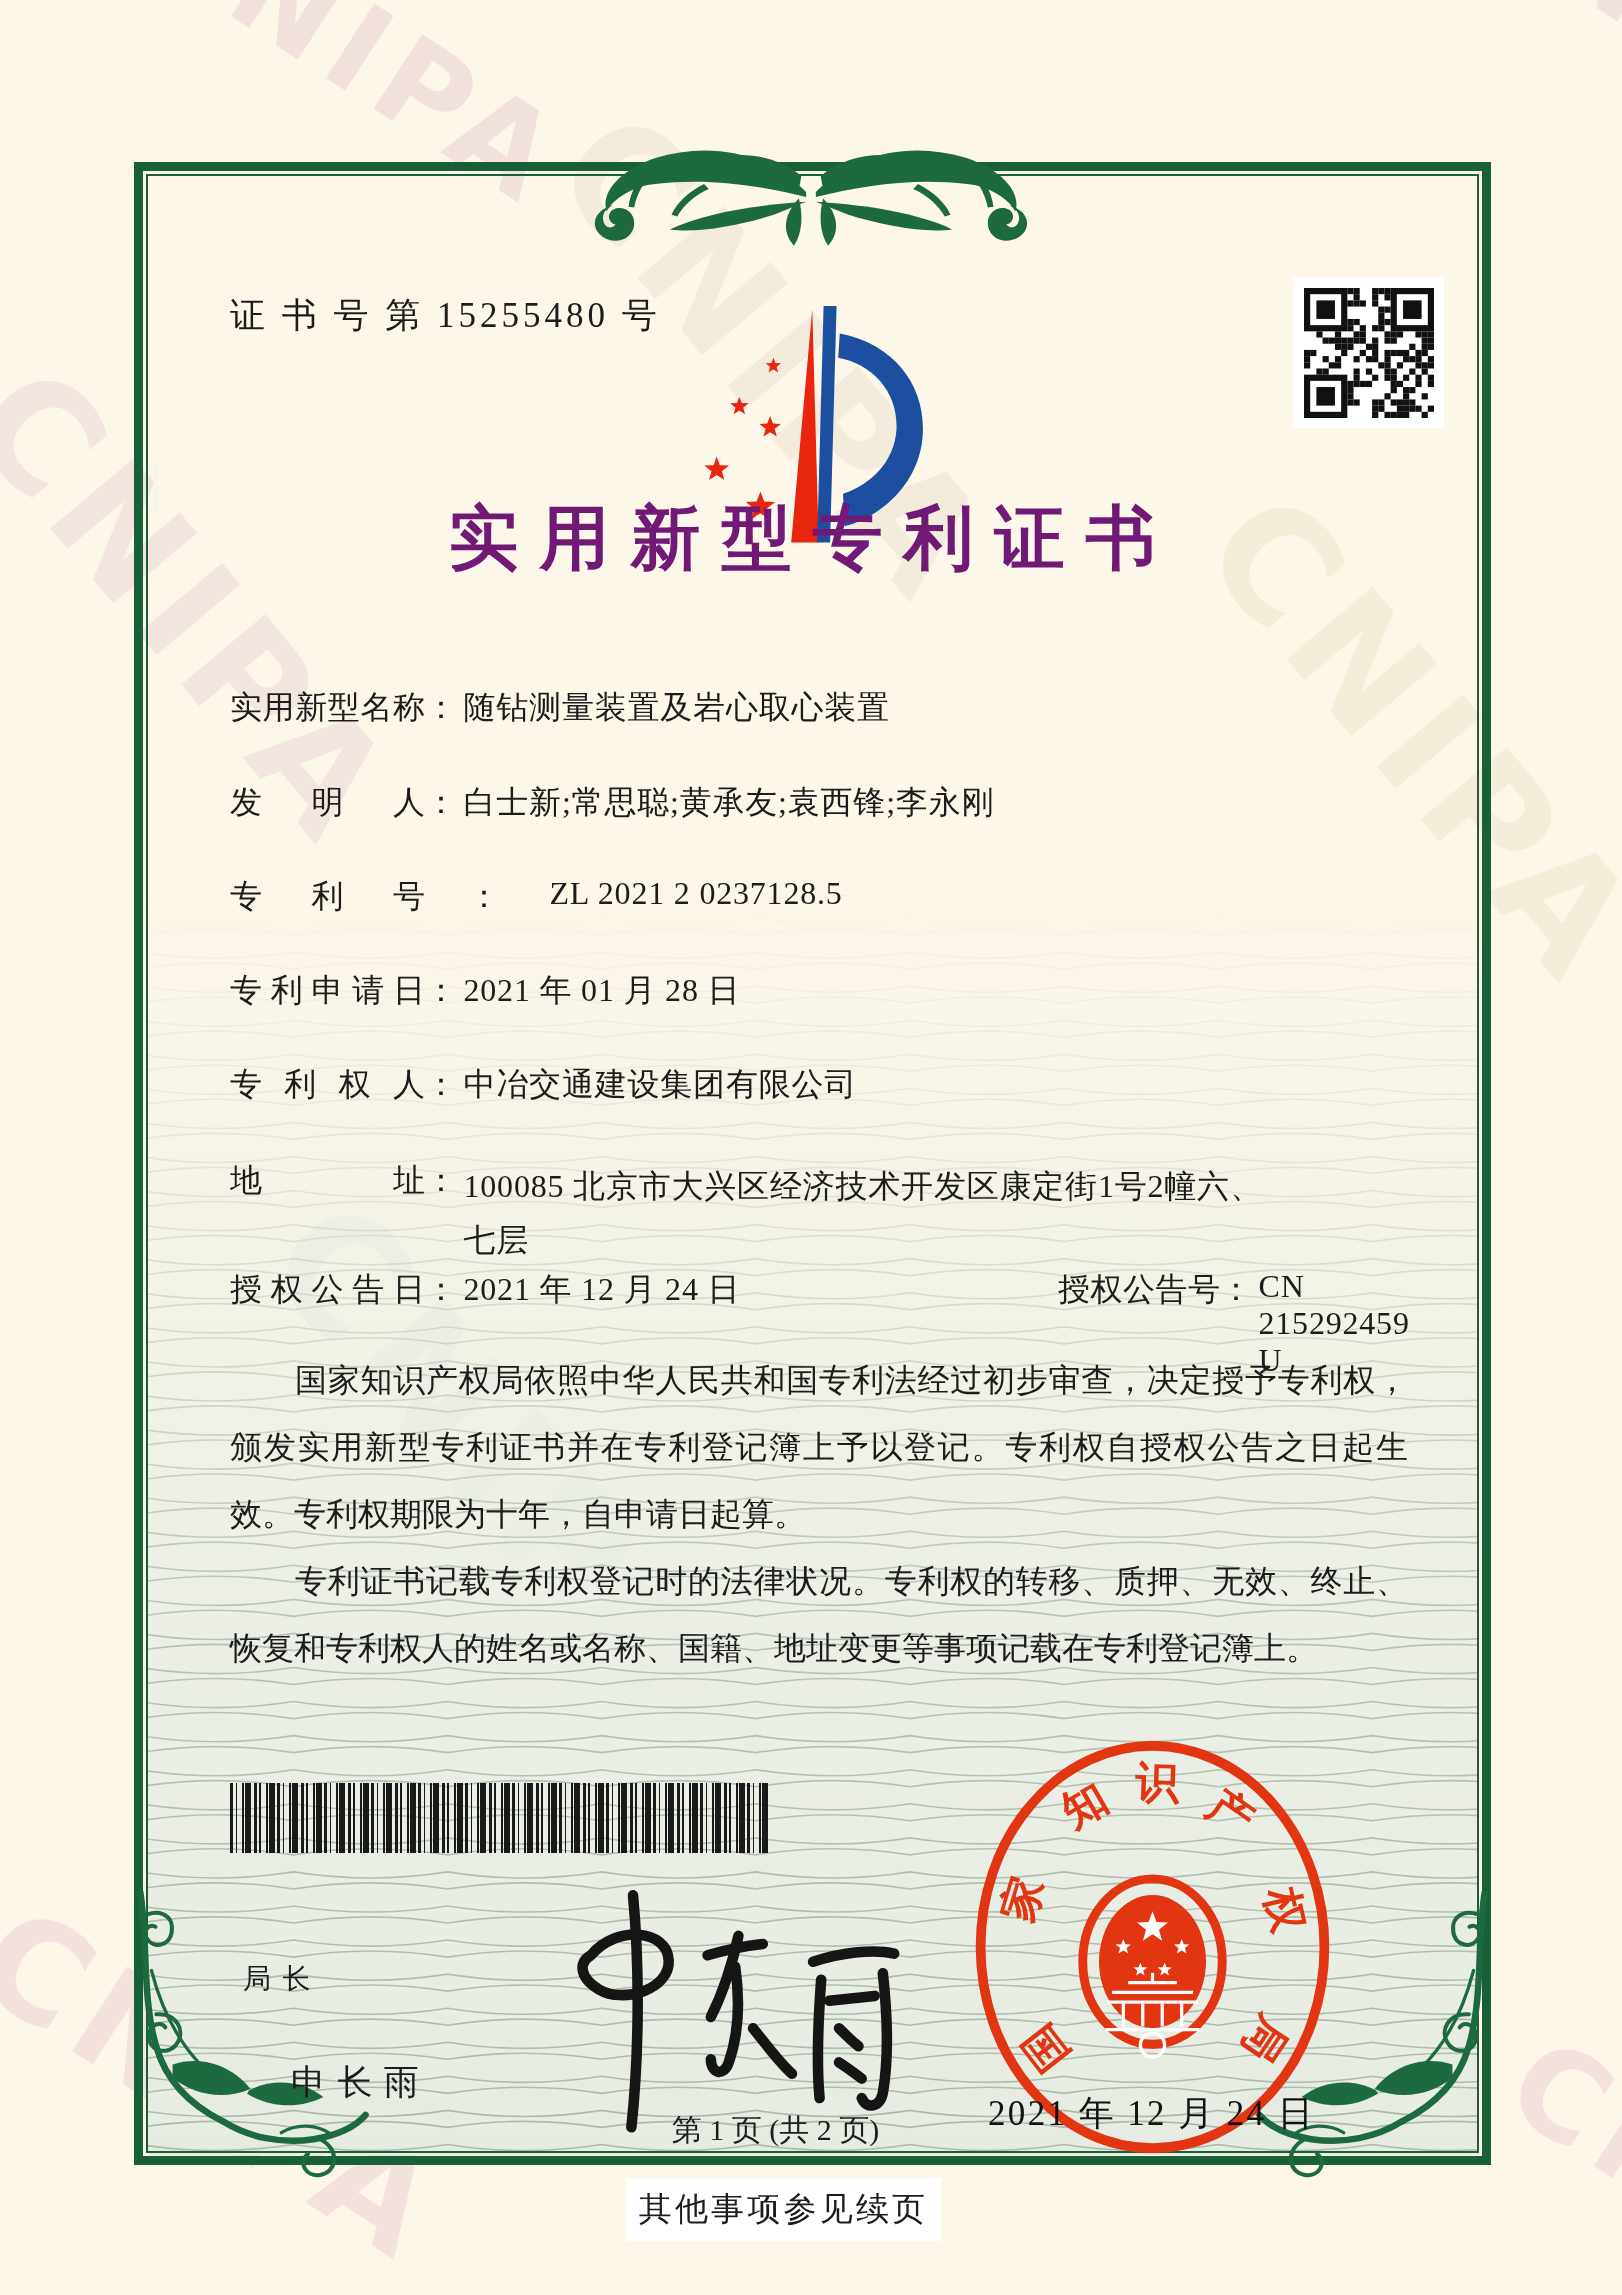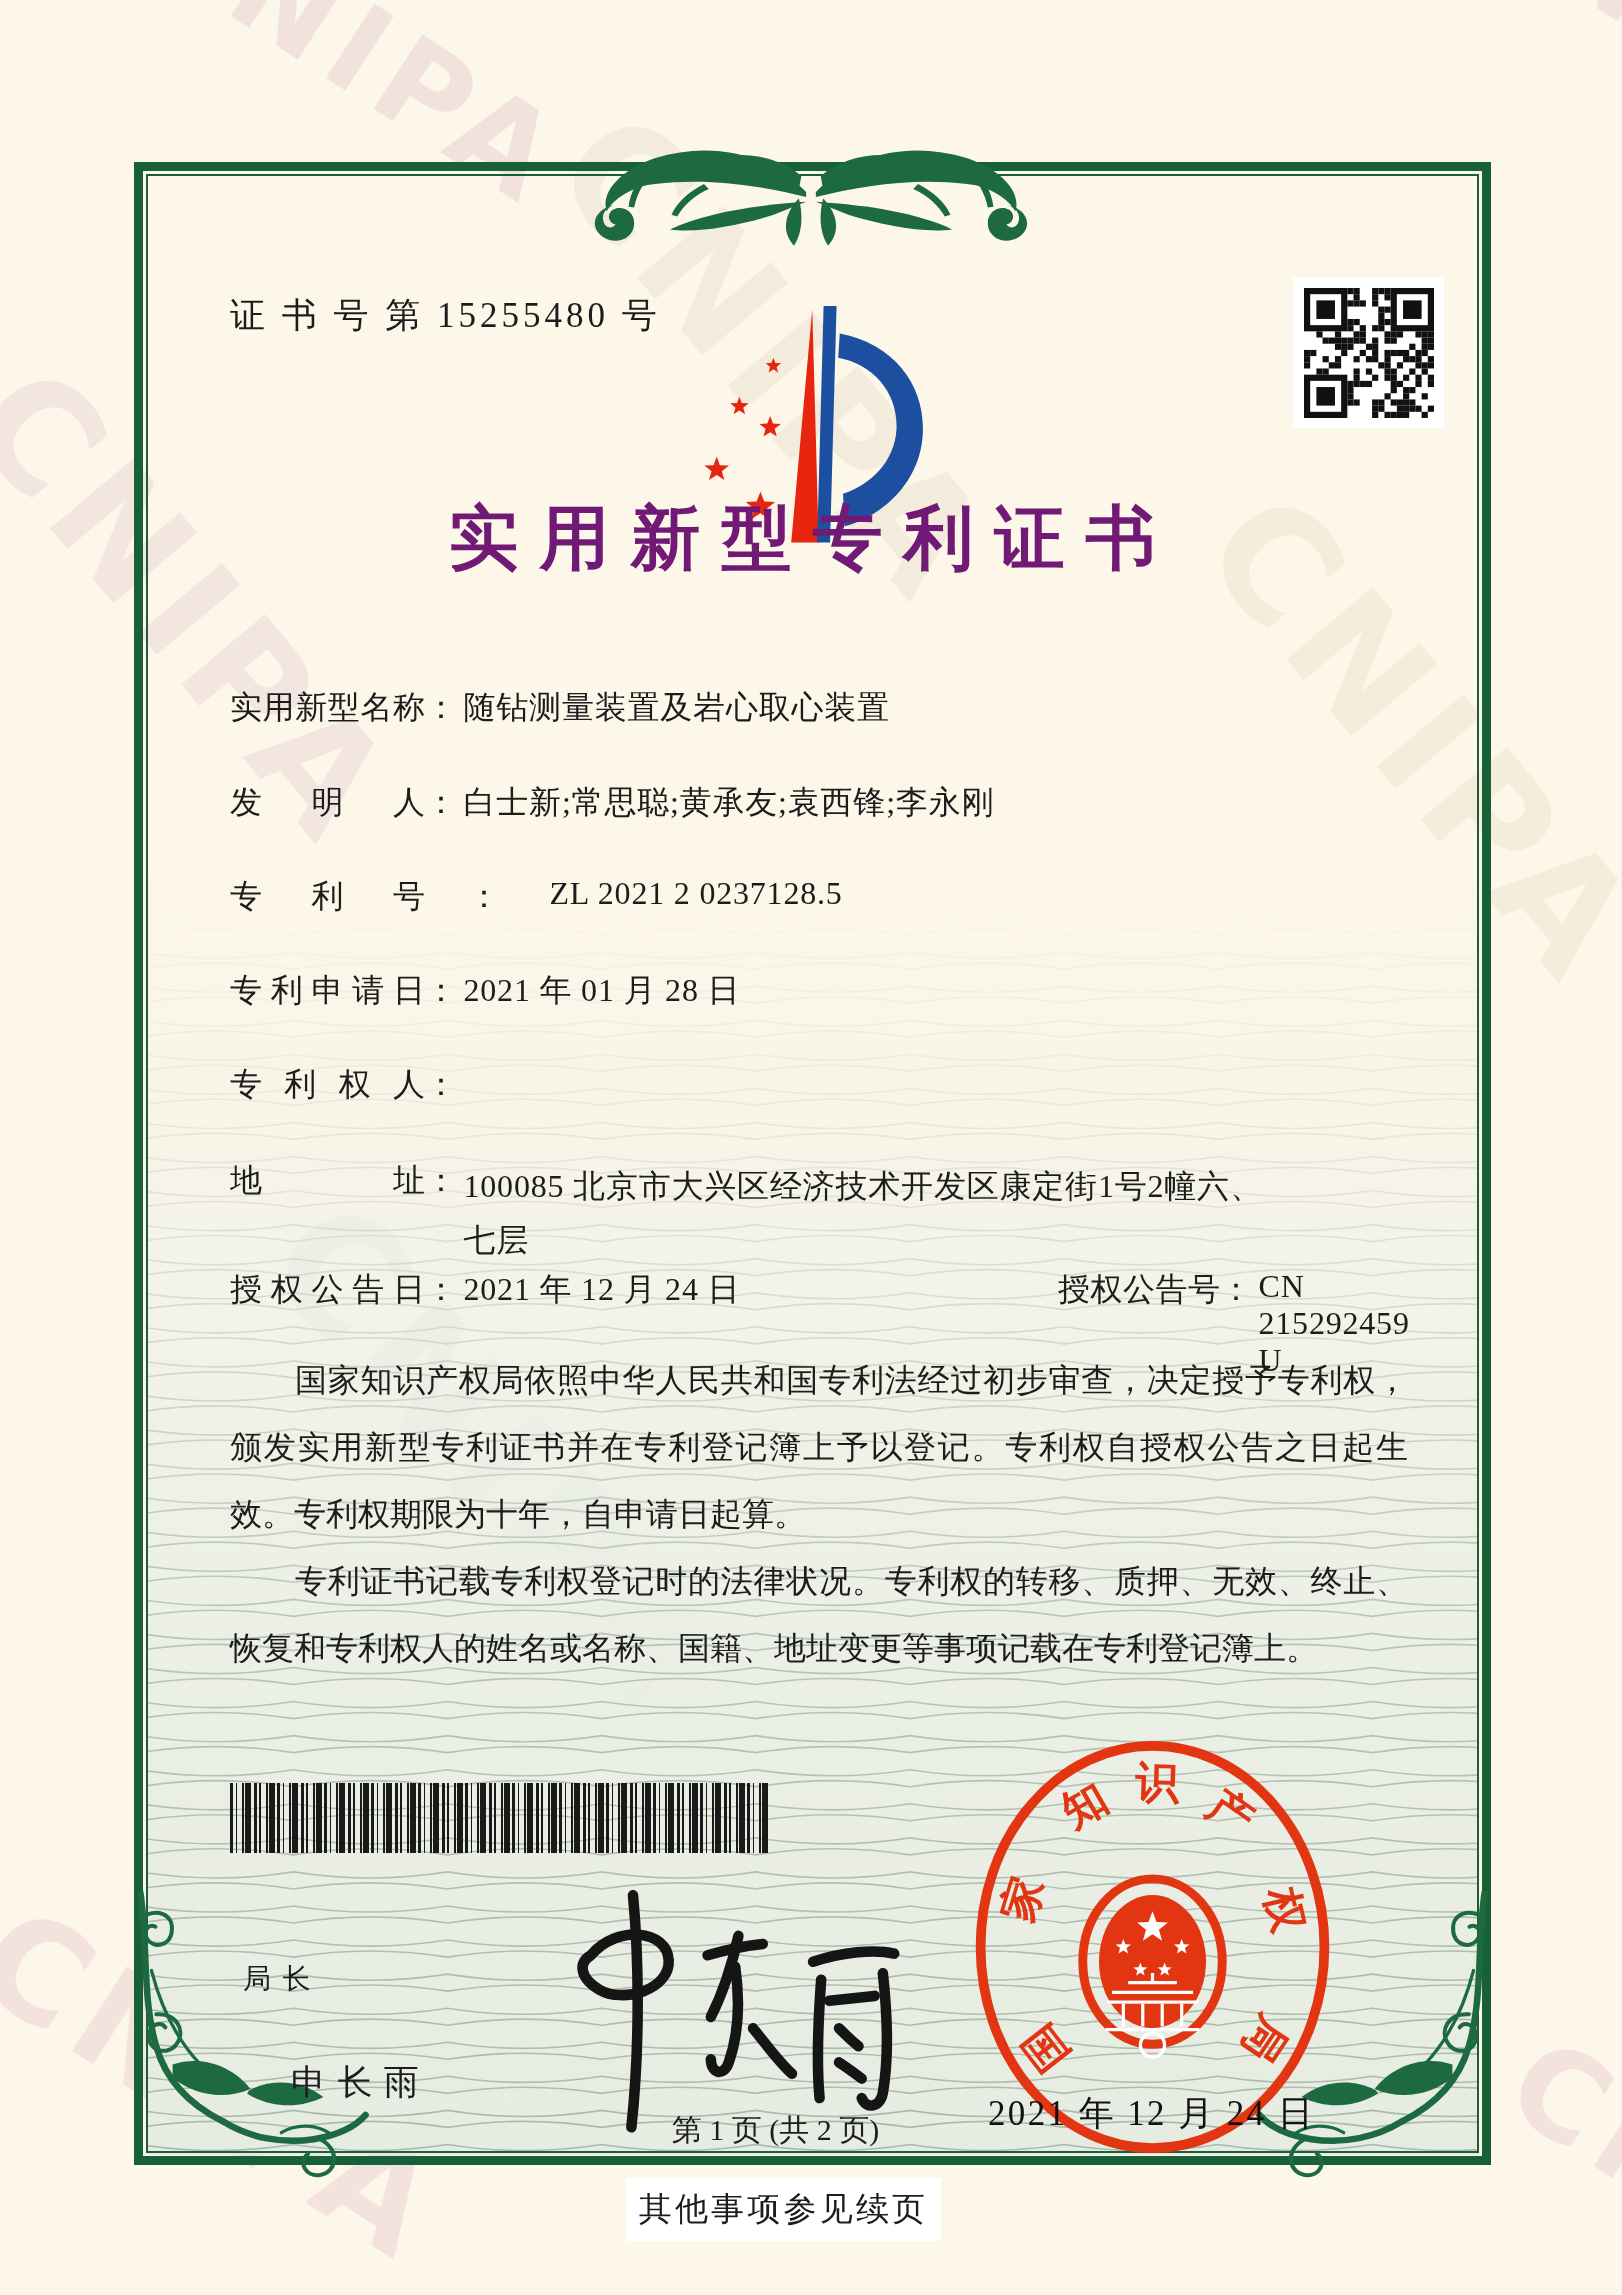--- a/index.html
+++ b/index.html
@@ -384,20 +384,21 @@
     <span class="fvalue">ZL 2021 2 0237128.5</span>
   </div>
   <div class="frow" style="top:969px;">
     <span class="flabel">专利申请日</span>
       <span class="fcolon">：</span>
     <span class="fvalue">2021 年 01 月 28 日</span>
   </div>
   <div class="frow" style="top:1063px;">
     <span class="flabel">专利权人</span>
       <span class="fcolon">：</span>
+    <span class="fvalue">中冶交通建设集团有限公司</span>
   </div>
   <div class="frow" style="top:1159px;">
     <span class="flabel">地址</span>
       <span class="fcolon">：</span>
     <span class="fvalue addr-val">100085 北京市大兴区经济技术开发区康定街1号2幢六、七层</span>
   </div>
   <div class="frow" style="top:1268px;width:1178px;">
     <span class="flabel">授权公告日</span>
       <span class="fcolon">：</span>
     <span class="fvalue">2021 年 12 月 24 日</span>

